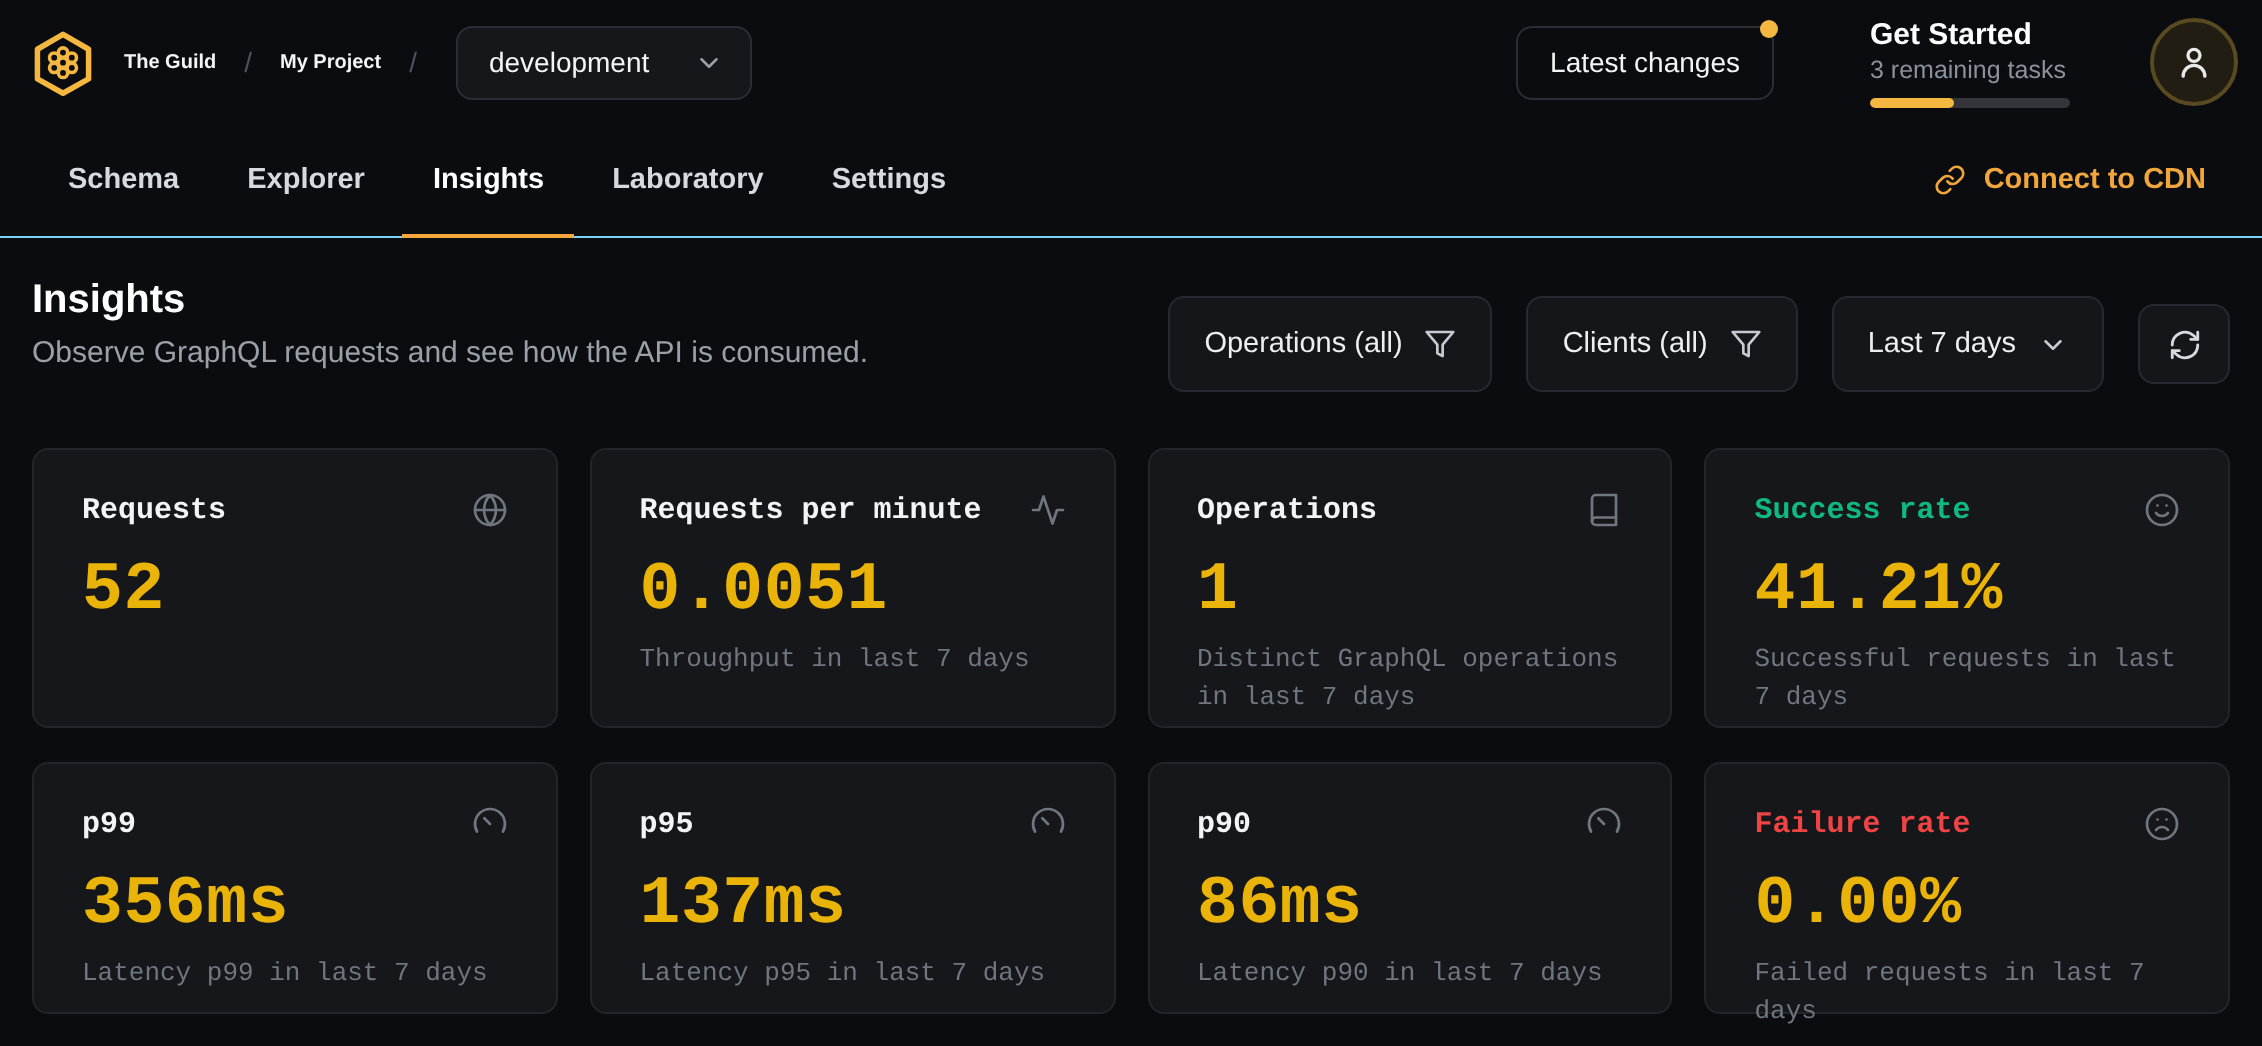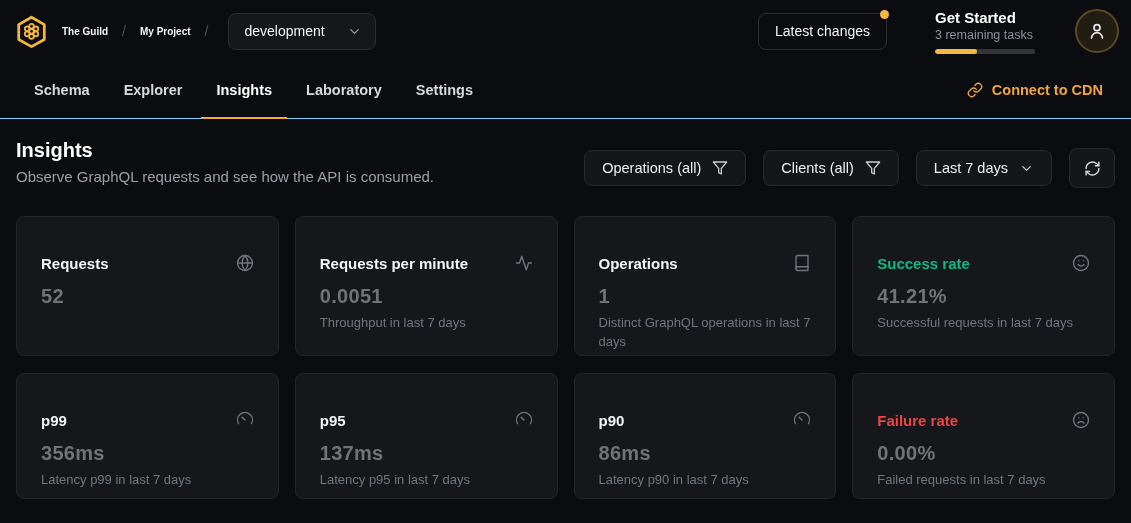--- a/index.html
+++ b/index.html
@@ -85,21 +85,21 @@
   
   .main { padding:20px 16px 0 16px; }
   .page-head { display:flex; align-items:flex-start; justify-content:space-between; }
   .page-title { font-size:20px; font-weight:700; color:#ffffff; }
   .page-sub { margin-top:6px; font-size:15px; color:#9aa0a8; }
 
   .filters { display:flex; align-items:center; gap:17px; margin-top:9px; }
   .filter-btn {
     display:flex; align-items:center; gap:11px;
     background:#14161a; border:1px solid #26292f; border-radius:8px;
-    height:36px; padding:0 17px;
+    height:48px; padding:0 17px;
     color:#eceef1; font-size:14.5px; font-weight:500;
     cursor:pointer; font-family:inherit;
   }
   .filter-btn .f-icon { color:#c7cbd1; }
   .icon-btn {
     display:flex; align-items:center; justify-content:center;
     background:#14161a; border:1px solid #26292f; border-radius:8px;
     height:40px; width:46px; color:#d6d9de; cursor:pointer;
   }
 
@@ -108,26 +108,27 @@
     margin-top:28px;
     display:grid;
     grid-template-columns:repeat(4, 1fr);
     grid-template-rows:140px 126px;
     gap:17px 16px;
   }
   .card {
     background:#15171a;
     border:1px solid #222529;
     border-radius:8px;
-    padding:37px 24px;
+    padding:21px 24px;
+    font-family:Liberation Mono, monospace;
   }
   .card-top { display:flex; align-items:center; justify-content:space-between; }
   .card-title { font-size:15px; font-weight:600; color:#f3f4f6; }
   .card-icon { color:#6f7680; }
-  .card-value { margin-top:13px; font-size:20px; font-weight:700; color:#737373; letter-spacing:.3px; }
+  .card-value { margin-top:13px; font-size:34px; font-weight:700; color:#eab308; letter-spacing:.3px; }
   .card-desc { margin-top:6px; font-size:13px; color:#6f7680; line-height:1.45; }
 </style>
 </head>
 <body>
 
 <header class="app-header">
   <div class="h-left">
     <span class="logo-wrap">
       <svg width="33" height="33" viewBox="0 0 24 24" fill="none" stroke="#f4b740" stroke-width="2" stroke-linejoin="round">
         <path d="M12 1.6 21.3 7v10.8L12 23 2.7 17.8V7z"></path>

